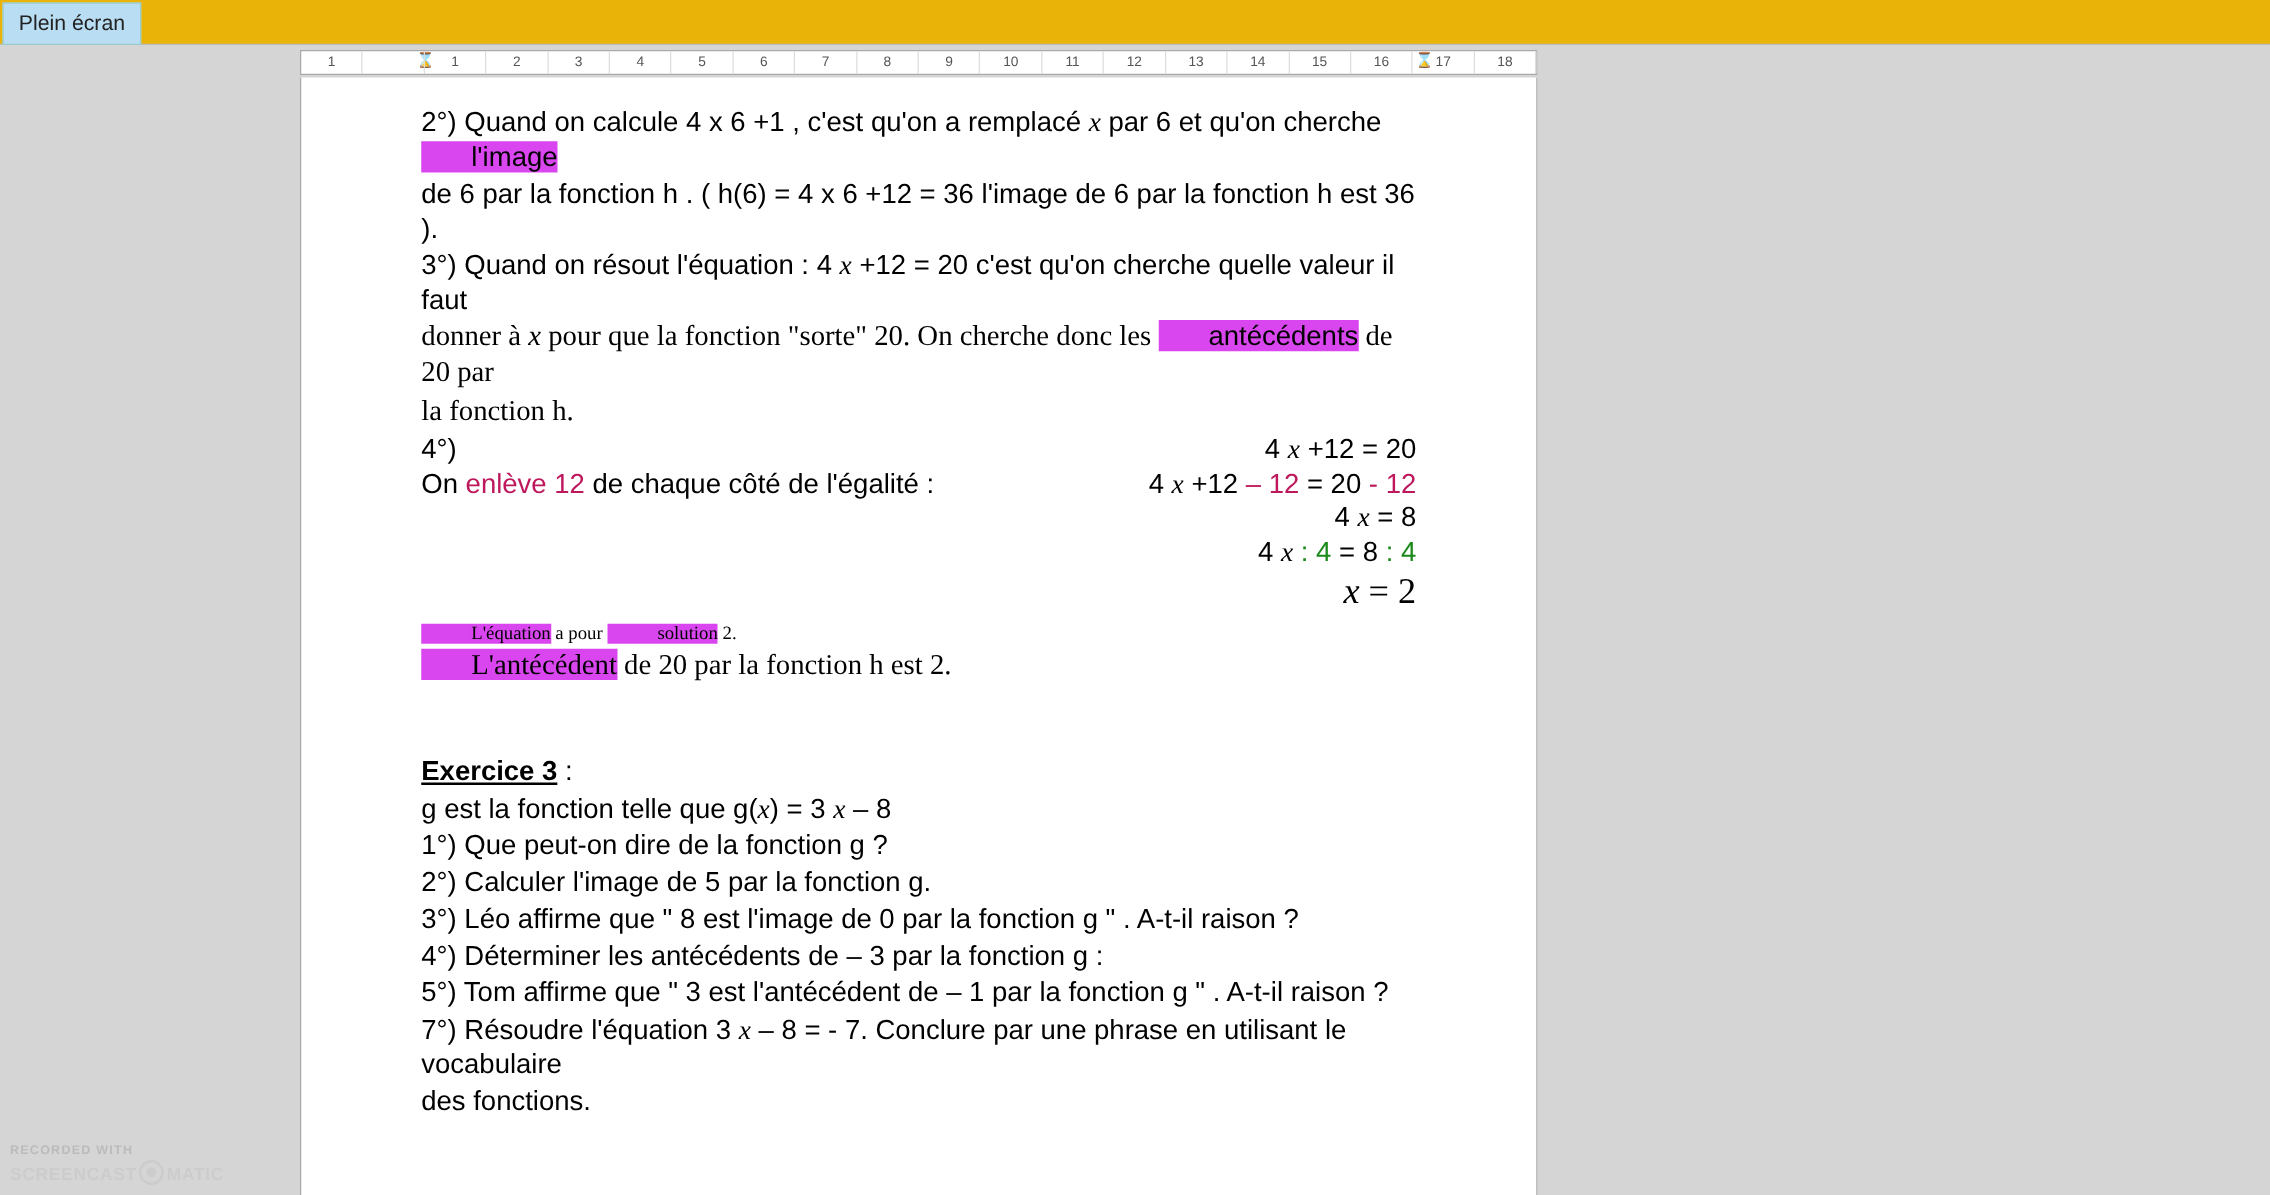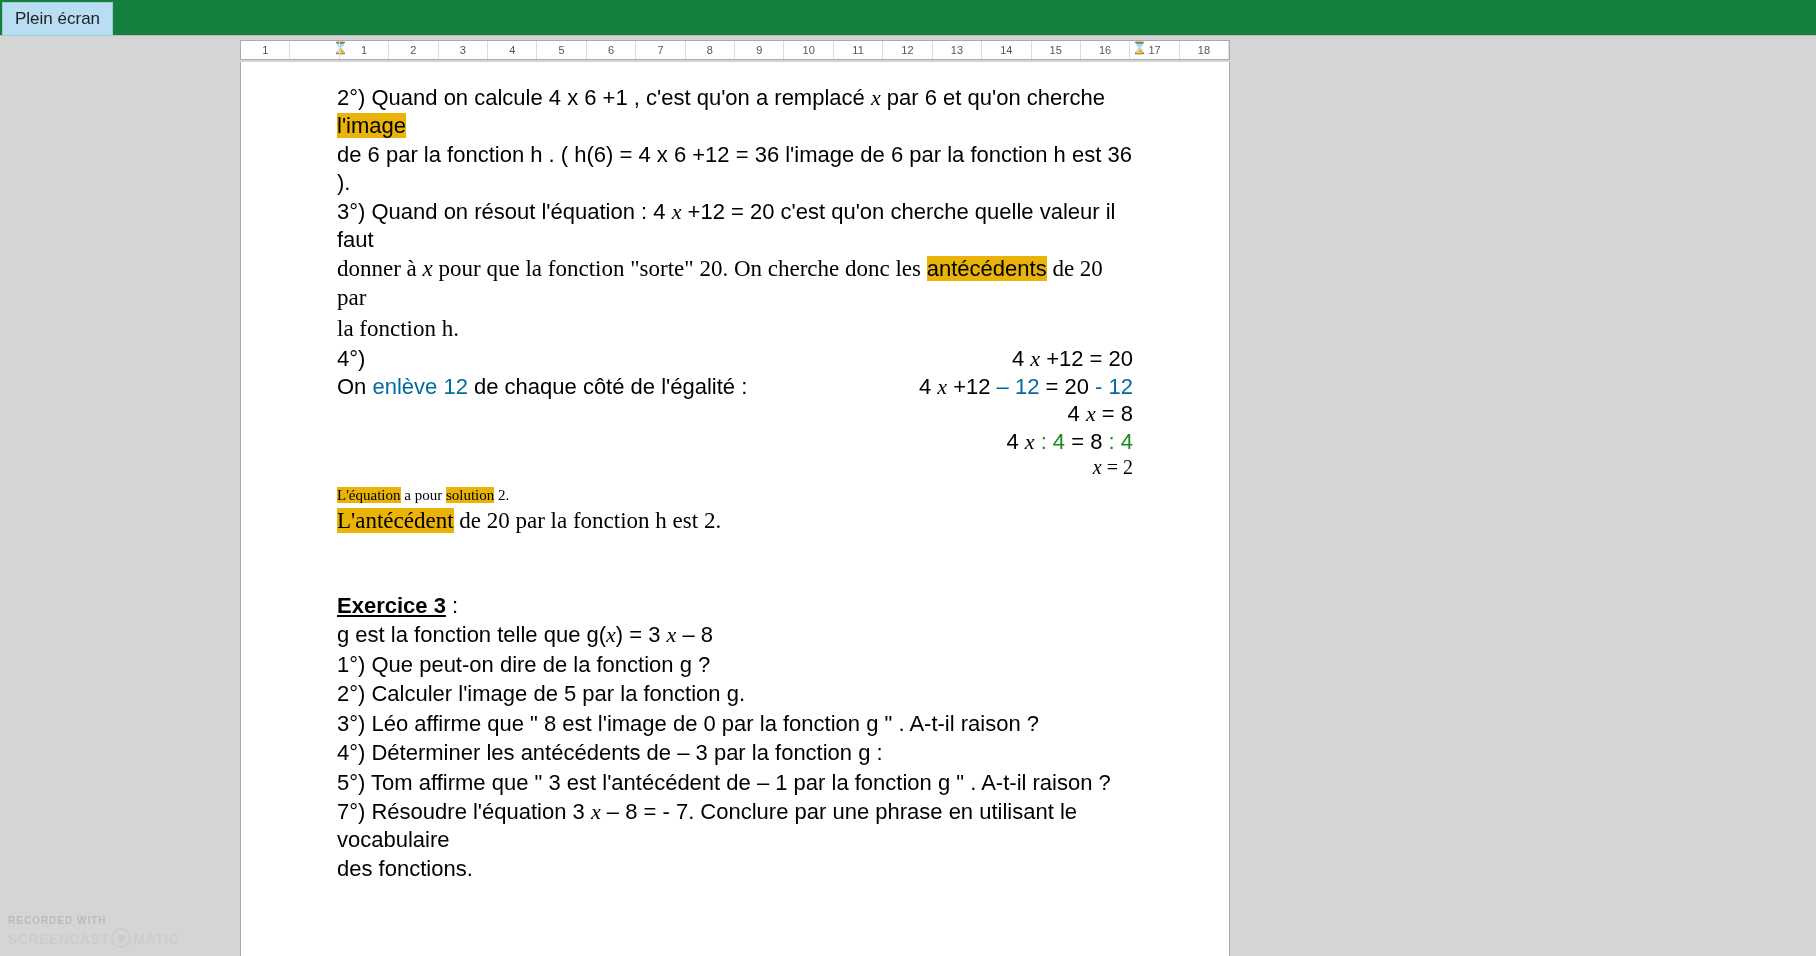--- a/index.html
+++ b/index.html
@@ -7,21 +7,21 @@
     margin: 0; padding: 0;
     width: 1816px; height: 956px;
     font-family: Arial, "Liberation Sans", sans-serif;
     background: #d5d5d5;
     overflow: hidden;
   }
   .topbar {
     position: absolute;
     top: 0; left: 0; right: 0;
     height: 36px;
-    background: #15803d;
+    background: #eab308;
     border-bottom: 1px solid #bbb;
   }
   .fullscreen-btn {
     position: absolute;
     top: 2px; left: 2px;
     padding: 6px 12px;
     background: #b9ddf2;
     border: 1px solid #9cc;
     font-size: 17px;
     color: #222;
@@ -68,22 +68,22 @@
     width: 990px;
     bottom: 0;
     background: #fff;
     border-left: 1px solid #aaa;
     border-right: 1px solid #aaa;
     padding: 22px 96px 20px 96px;
     font-size: 22px;
     line-height: 1.25;
     color: #000;
   }
-  .hl { background: #eab308; }
-  .red { color: #0369a1; }
+  .hl { background: #d946ef; padding-left: 40px; }
+  .red { color: #be185d; }
   .grn { color: #1a8a1a; }
   .serif-it { font-family: "Times New Roman", serif; font-style: italic; }
   .serif { font-family: "Times New Roman", serif; }
   .row2 { display: flex; }
   .row2 .left { width: 420px; }
   .row2 .right { flex: 1; text-align: right; }
   .ex3-title { font-weight: bold; text-decoration: underline; }
   .watermark {
     position: absolute;
     left: 8px; bottom: 8px;
@@ -187,21 +187,21 @@
     </div>
 
     <div class="row2">
       <div class="right">
         <span>4 </span><span class="serif-it">x</span><span> </span><span class="grn">: 4</span><span> = 8 </span><span class="grn">: 4</span>
       </div>
     </div>
 
     <div class="row2">
       <div class="left"></div>
-      <div class="right serif" style="font-size:20px;">
+      <div class="right serif" style="font-size:29px;">
         <span class="serif-it">x</span><span> = 2</span>
       </div>
     </div>
 
     <p class="p serif" style="font-size:15px; margin-top:6px;">
       <span class="hl">L'équation</span><span> a pour </span><span class="hl">solution</span><span> 2.</span>
     </p>
     <p class="p serif" style="font-size:23px;">
       <span class="hl">L'antécédent</span><span> de 20 par la fonction h est 2.</span>
     </p>

